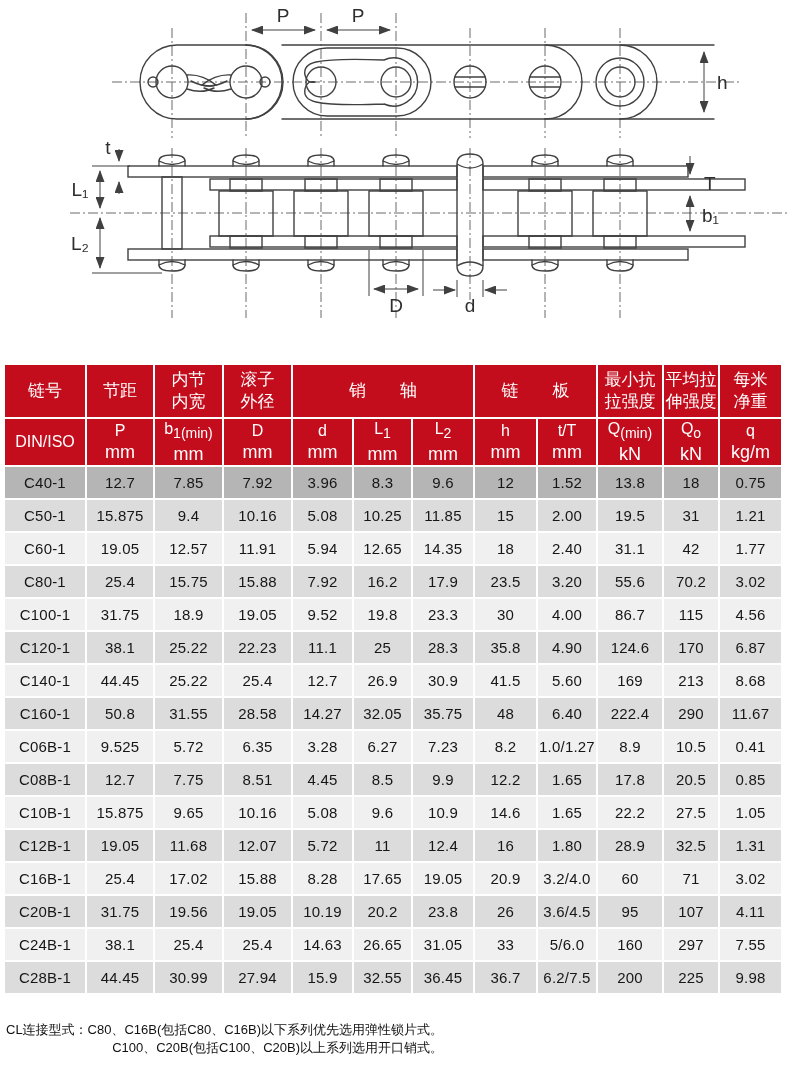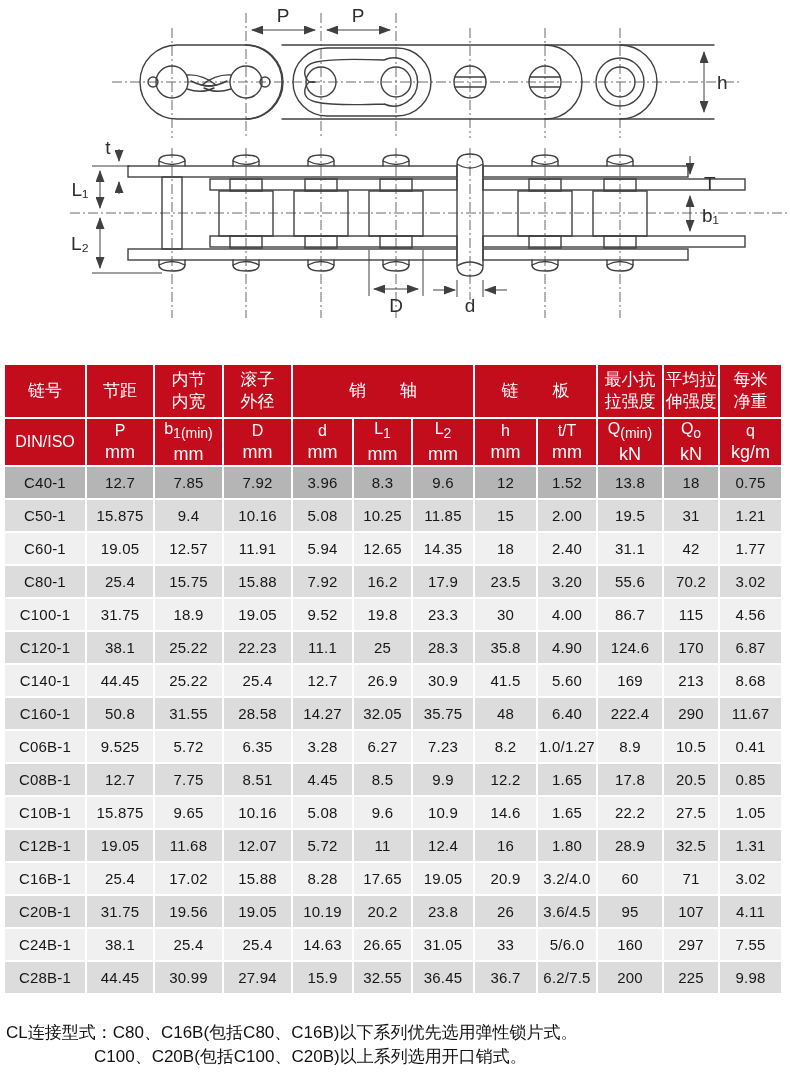--- a/index.html
+++ b/index.html
@@ -23,22 +23,22 @@
   tr.h2 .u{font-size:18px;display:block;}
   tr.h2 sub{font-size:14px;}
   tr.h2 sub:empty{display:none;}
   .hc span:empty{display:none;}
   .hc{display:flex;flex-direction:column;justify-content:center;align-items:center;height:100%;}
   td{height:31px;text-align:center;font-size:15px;color:#161616;letter-spacing:0.2px;}
   .shade-first  td{background:var(--row_first,#b5b5b5);}
   .shade-medium td{background:var(--row_medium,#dcdcdc);}
   .shade-light  td{background:var(--row_light,#f0f0f0);}
 
-  .foot{position:absolute;top:1021px;left:6px;font-size:17px;color:#111;line-height:1.4;}
-  .foot .ln2{margin-left:88px;}
+  .foot{position:absolute;top:1021px;left:6px;font-size:13px;color:#111;line-height:1.4;}
+  .foot .ln2{margin-left:88px;text-align:right;}
 </style>
 </head>
 <body>
 
 <svg class="drawing" width="790" height="340" viewBox="0 0 790 340">
   <defs>
     <marker id="ar" orient="auto-start-reverse" markerWidth="12" markerHeight="9" refX="11" refY="4.5">
       <path d="M0 0 L12 4.5 L0 9 Z" fill="#404040"></path>
     </marker>
     <g id="capT" class="outline">

